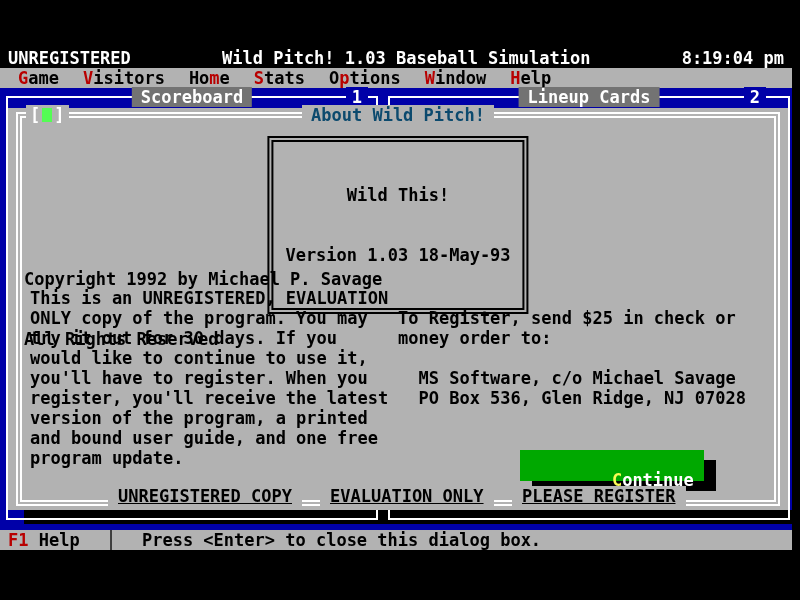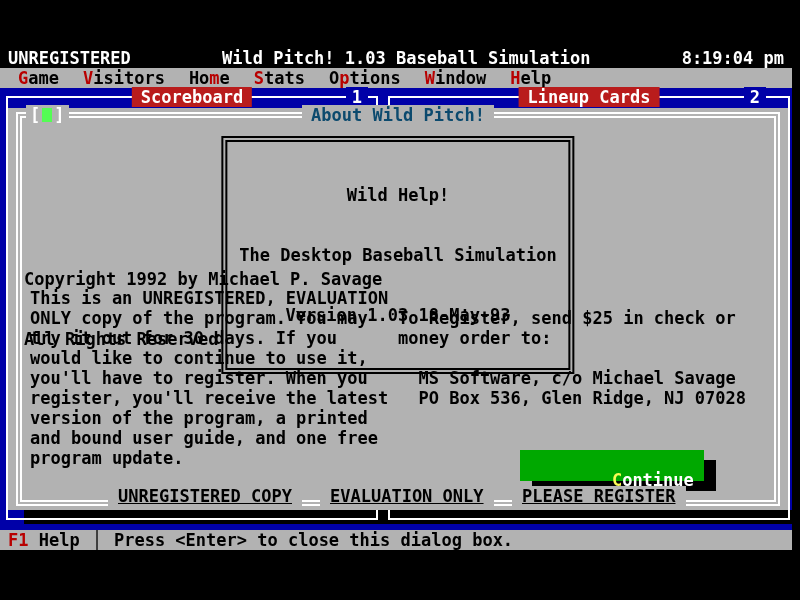--- a/index.html
+++ b/index.html
@@ -23,21 +23,21 @@
   .hot{color:#b80000;}
   
   .desktop{
     position:absolute;left:0;top:88px;width:792px;height:442px;background:#0000a8;
   }
   .tv-window{position:absolute;top:8px;height:424px;border:2px solid #fff;box-sizing:border-box;z-index:2;}
   .win-left{left:6px;width:372px;}
   .win-right{left:388px;width:402px;}
   .win-title{
     position:absolute;top:-11px;left:50%;transform:translateX(-50%);
-    background:#b91c1c;color:#fff;padding:0 9px;white-space:pre;
+    background:#737373;color:#fff;padding:0 9px;white-space:pre;
   }
   .win-number{
     position:absolute;top:-11px;background:#0000a8;color:#fff;padding:0 6px;
   }
   .win-left .win-number{right:8px;}
   .win-right .win-number{right:22px;}
   
   .dialog-shadow{position:absolute;left:24px;top:422px;width:774px;height:14px;background:#000;z-index:1;}
   .dialog{
     position:absolute;left:8px;top:20px;width:780px;height:402px;
@@ -65,21 +65,21 @@
     position:absolute;left:512px;top:342px;height:31px;padding:0 10px;
     background:#00a800;color:#fff;cursor:default;white-space:pre;
     box-shadow:12px 10px 0 0 #000;
   }
   .continue-btn .hot-y{color:#fcfc54;}
   .footer-label{position:absolute;top:378px;background:#b2b2b2;padding:0 10px;white-space:pre;z-index:4;text-decoration:underline;}
   .fl-0{left:100px;} .fl-1{left:312px;} .fl-2{left:504px;}
   
   .statusbar{
     position:absolute;left:0;top:530px;width:792px;height:20px;
-    background:#b2b2b2;display:flex;padding-left:8px;box-sizing:border-box;white-space:pre;
+    background:#b2b2b2;display:flex;padding-left:8px;box-sizing:border-box;white-space:pre;gap:14px;
   }
   .sb-f1{color:#b80000;}
   .sb-sep{padding:0 12px;}
 </style>
 </head>
 <body>
 
 <div class="screen">
 
   <div class="titlebar">
@@ -117,22 +117,21 @@
 
       <div class="dlg-close">
         <span>[</span>
         <span class="close-glyph"></span>
         <span>]</span>
       </div>
 
       <div class="dlg-title">About Wild Pitch!</div>
 
       <div class="info-box">
-        <div>Wild Help!</div>
-        <div>The Desktop Baseball Simulation</div>
+        <div>Wild This!</div>
         <div>Version 1.03 18-May-93</div>
       </div>
 
       <div class="copyright">
         <div>Copyright 1992 by Michael P. Savage</div>
         <div>All Rights Reserved</div>
       </div>
 
       <div class="body-text body-left">This is an UNREGISTERED, EVALUATION
 ONLY copy of the program. You may

